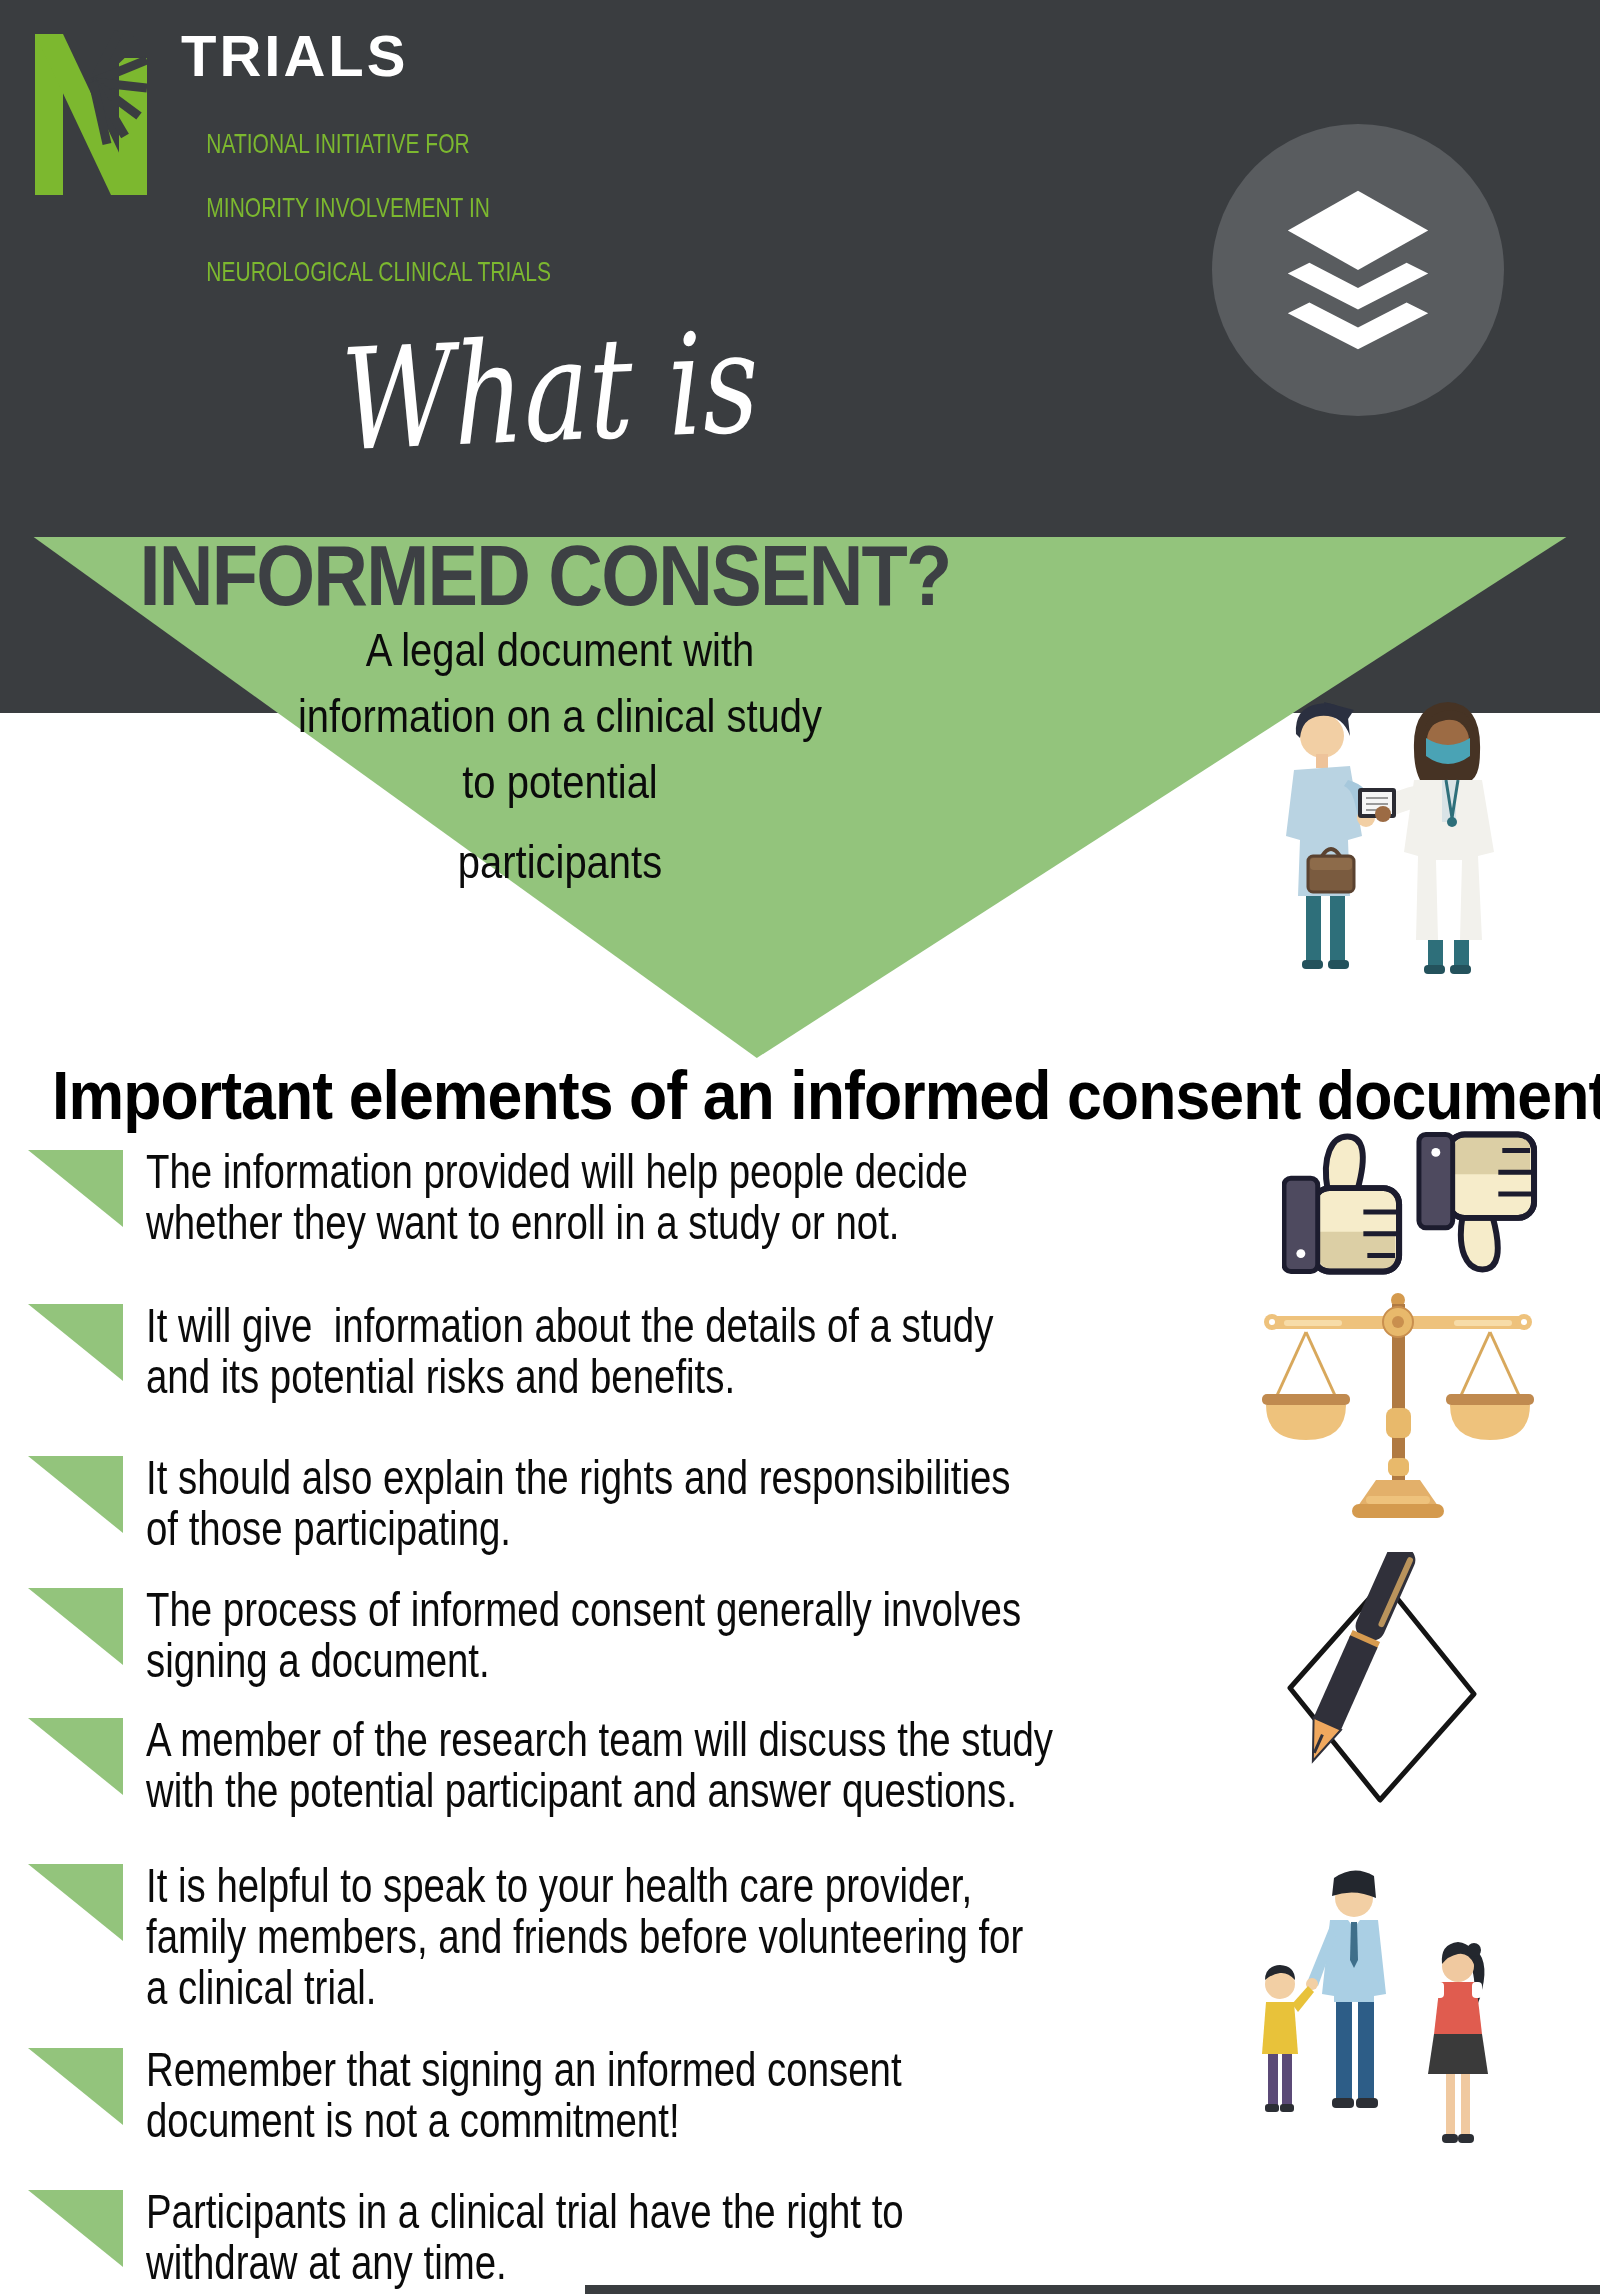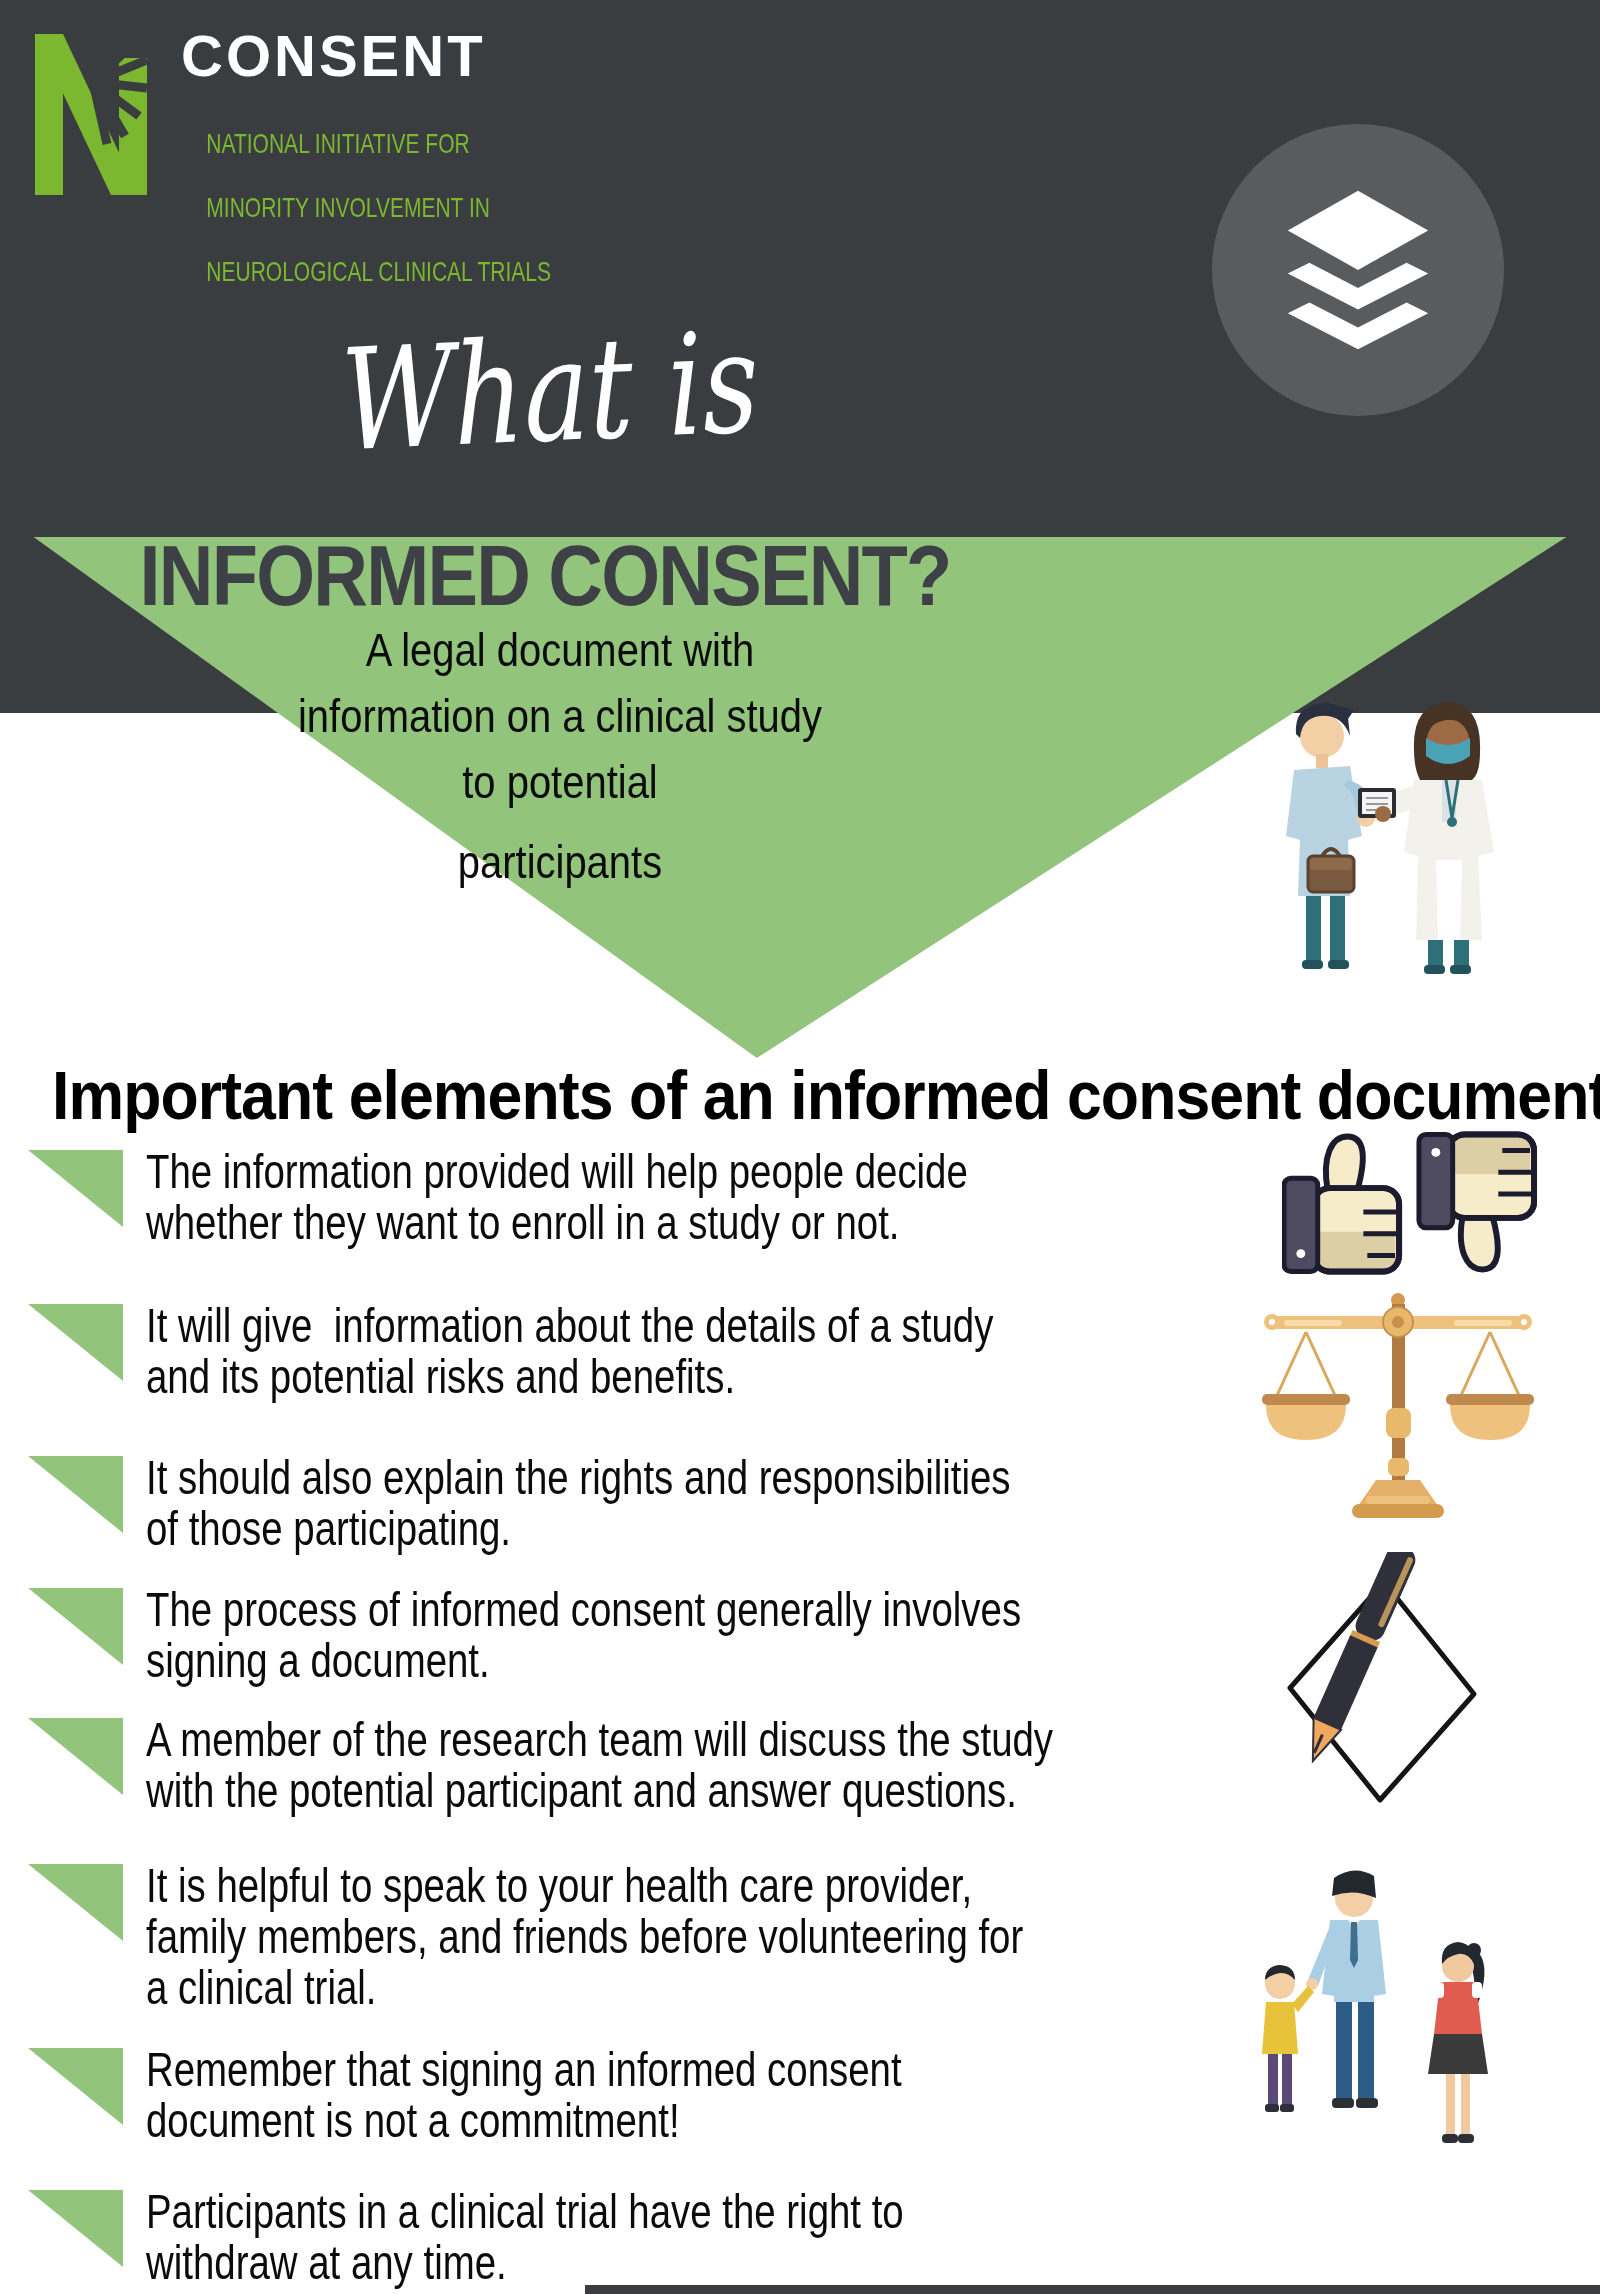--- a/index.html
+++ b/index.html
@@ -53,21 +53,21 @@
     <g stroke="#3a3d40" stroke-width="9">
       <line x1="58" y1="52" x2="84" y2="2"></line>
       <line x1="58" y1="52" x2="102" y2="10"></line>
       <line x1="58" y1="52" x2="112" y2="30"></line>
       <line x1="58" y1="52" x2="112" y2="58"></line>
       <line x1="58" y1="52" x2="104" y2="86"></line>
       <line x1="58" y1="52" x2="90" y2="106"></line>
       <line x1="58" y1="52" x2="72" y2="114"></line>
     </g>
   </svg>
-  <div class="nimict">CONSENT</div>
+  <div class="nimict">TRIALS</div>
   <div class="logo-sub">
     <span>NATIONAL INITIATIVE FOR</span><br>
     <span>MINORITY INVOLVEMENT IN</span><br>
     <span>NEUROLOGICAL CLINICAL TRIALS</span>
   </div>
 
   <div class="badge-circle">
     <svg width="180" height="180" viewBox="0 0 100 100">
       <polygon points="50,6 89,28 50,50 11,28" fill="#ffffff"></polygon>
       <path d="M11,52 L23,46 L50,60 L77,46 L89,52 L50,72 Z" fill="#ffffff"></path>

